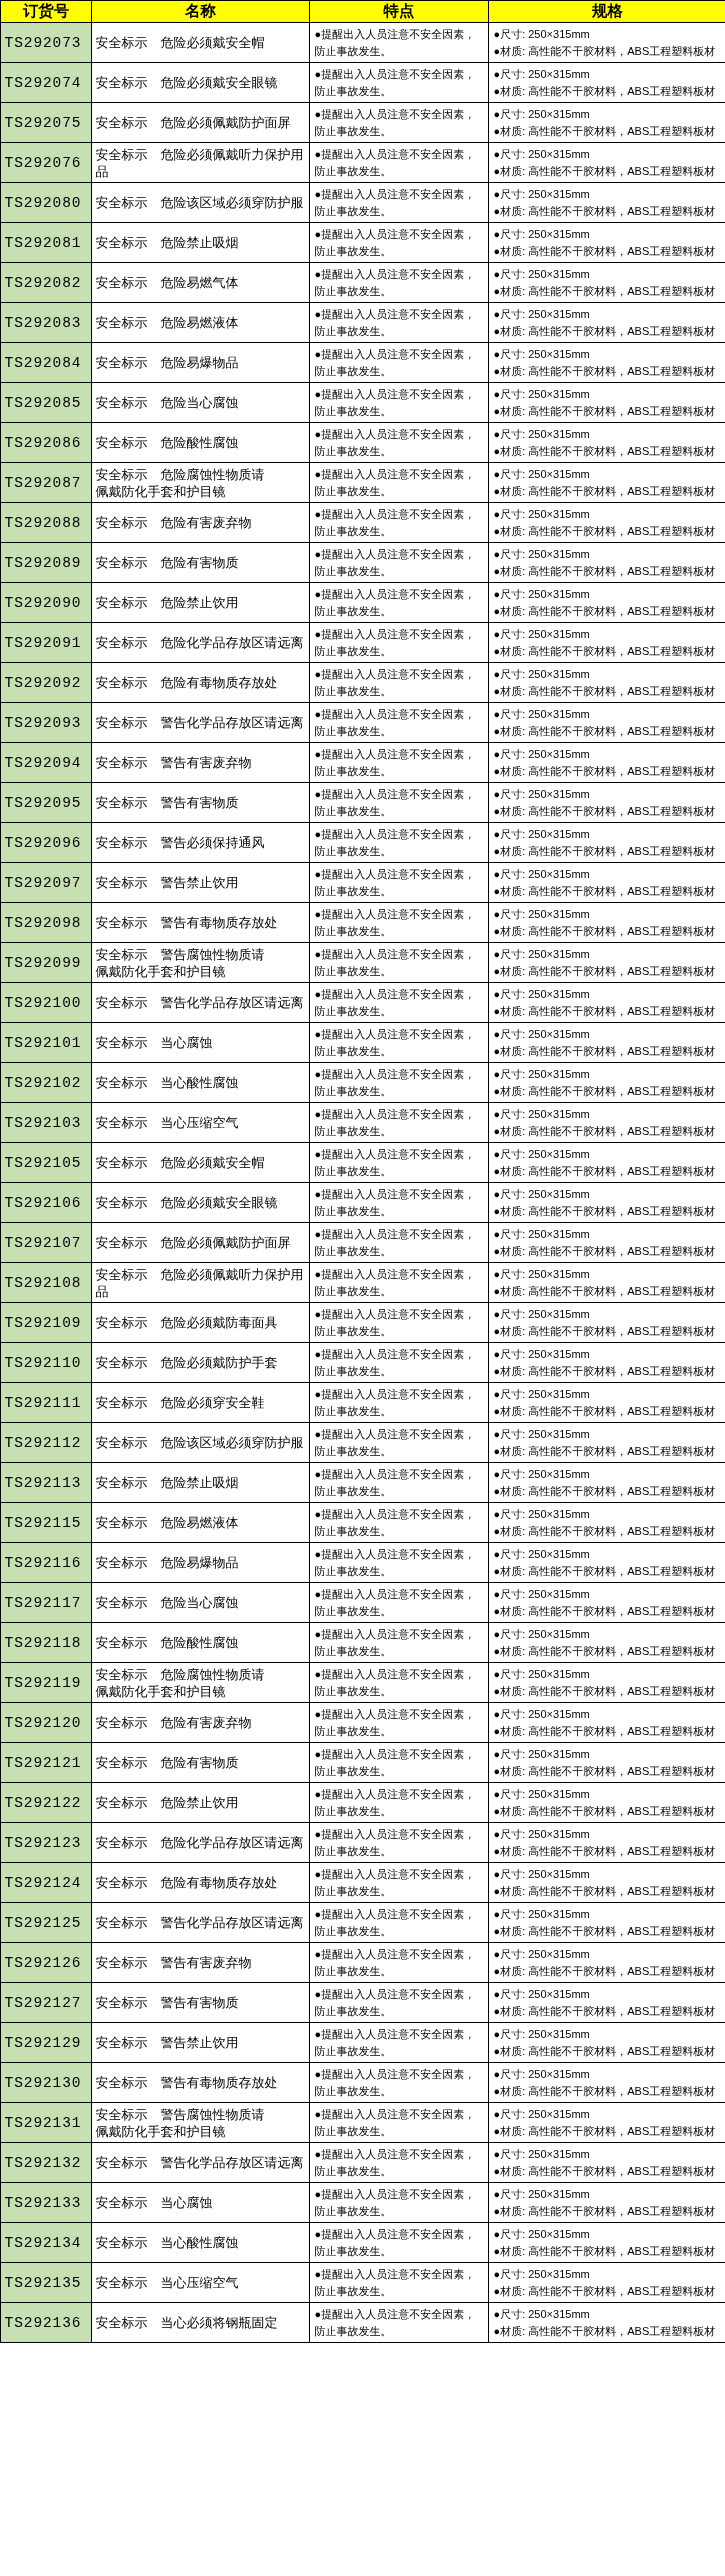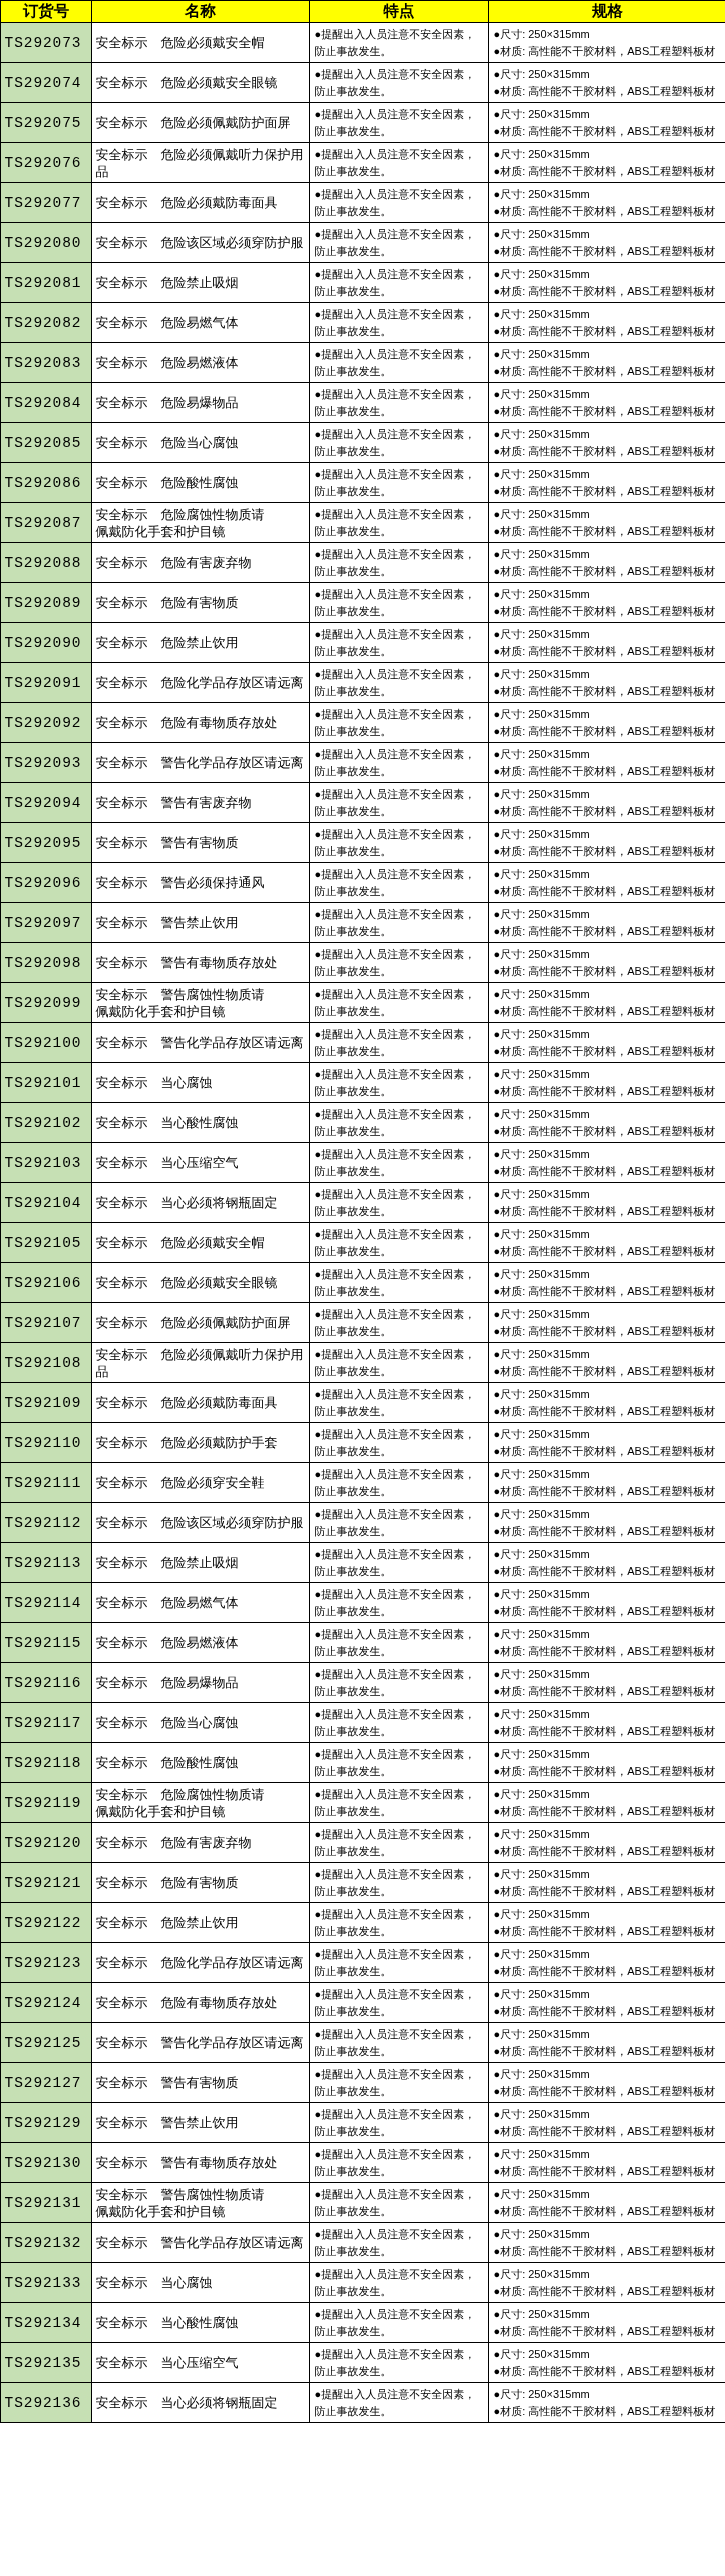--- a/index.html
+++ b/index.html
@@ -109,30 +109,20 @@
     <td class="c-name">安全标示　危险必须佩戴听力保护用
 品</td>
     <td class="c-feat">●提醒出入人员注意不安全因素，
 防止事故发生。</td>
     <td class="c-spec">
       <div>●尺寸: 250×315mm</div>
       <div>●材质: 高性能不干胶材料，ABS工程塑料板材</div>
     </td>
   </tr>
       <tr>
-    <td class="c-id">TS292077</td>
-    <td class="c-name">安全标示　危险必须戴防毒面具</td>
-    <td class="c-feat">●提醒出入人员注意不安全因素，
-防止事故发生。</td>
-    <td class="c-spec">
-      <div>●尺寸: 250×315mm</div>
-      <div>●材质: 高性能不干胶材料，ABS工程塑料板材</div>
-    </td>
-  </tr>
-      <tr>
     <td class="c-id">TS292080</td>
     <td class="c-name">安全标示　危险该区域必须穿防护服</td>
     <td class="c-feat">●提醒出入人员注意不安全因素，
 防止事故发生。</td>
     <td class="c-spec">
       <div>●尺寸: 250×315mm</div>
       <div>●材质: 高性能不干胶材料，ABS工程塑料板材</div>
     </td>
   </tr>
       <tr>
@@ -361,30 +351,20 @@
     <td class="c-id">TS292103</td>
     <td class="c-name">安全标示　当心压缩空气</td>
     <td class="c-feat">●提醒出入人员注意不安全因素，
 防止事故发生。</td>
     <td class="c-spec">
       <div>●尺寸: 250×315mm</div>
       <div>●材质: 高性能不干胶材料，ABS工程塑料板材</div>
     </td>
   </tr>
       <tr>
-    <td class="c-id">TS292104</td>
-    <td class="c-name">安全标示　当心必须将钢瓶固定</td>
-    <td class="c-feat">●提醒出入人员注意不安全因素，
-防止事故发生。</td>
-    <td class="c-spec">
-      <div>●尺寸: 250×315mm</div>
-      <div>●材质: 高性能不干胶材料，ABS工程塑料板材</div>
-    </td>
-  </tr>
-      <tr>
     <td class="c-id">TS292105</td>
     <td class="c-name">安全标示　危险必须戴安全帽</td>
     <td class="c-feat">●提醒出入人员注意不安全因素，
 防止事故发生。</td>
     <td class="c-spec">
       <div>●尺寸: 250×315mm</div>
       <div>●材质: 高性能不干胶材料，ABS工程塑料板材</div>
     </td>
   </tr>
       <tr>
@@ -462,30 +442,20 @@
     <td class="c-id">TS292113</td>
     <td class="c-name">安全标示　危险禁止吸烟</td>
     <td class="c-feat">●提醒出入人员注意不安全因素，
 防止事故发生。</td>
     <td class="c-spec">
       <div>●尺寸: 250×315mm</div>
       <div>●材质: 高性能不干胶材料，ABS工程塑料板材</div>
     </td>
   </tr>
       <tr>
-    <td class="c-id">TS292114</td>
-    <td class="c-name">安全标示　危险易燃气体</td>
-    <td class="c-feat">●提醒出入人员注意不安全因素，
-防止事故发生。</td>
-    <td class="c-spec">
-      <div>●尺寸: 250×315mm</div>
-      <div>●材质: 高性能不干胶材料，ABS工程塑料板材</div>
-    </td>
-  </tr>
-      <tr>
     <td class="c-id">TS292115</td>
     <td class="c-name">安全标示　危险易燃液体</td>
     <td class="c-feat">●提醒出入人员注意不安全因素，
 防止事故发生。</td>
     <td class="c-spec">
       <div>●尺寸: 250×315mm</div>
       <div>●材质: 高性能不干胶材料，ABS工程塑料板材</div>
     </td>
   </tr>
       <tr>
@@ -575,20 +545,30 @@
     <td class="c-feat">●提醒出入人员注意不安全因素，
 防止事故发生。</td>
     <td class="c-spec">
       <div>●尺寸: 250×315mm</div>
       <div>●材质: 高性能不干胶材料，ABS工程塑料板材</div>
     </td>
   </tr>
       <tr>
     <td class="c-id">TS292125</td>
     <td class="c-name">安全标示　警告化学品存放区请远离</td>
+    <td class="c-feat">●提醒出入人员注意不安全因素，
+防止事故发生。</td>
+    <td class="c-spec">
+      <div>●尺寸: 250×315mm</div>
+      <div>●材质: 高性能不干胶材料，ABS工程塑料板材</div>
+    </td>
+  </tr>
+      <tr>
+    <td class="c-id">TS292126</td>
+    <td class="c-name">安全标示　警告有害废弃物</td>
     <td class="c-feat">●提醒出入人员注意不安全因素，
 防止事故发生。</td>
     <td class="c-spec">
       <div>●尺寸: 250×315mm</div>
       <div>●材质: 高性能不干胶材料，ABS工程塑料板材</div>
     </td>
   </tr>
       <tr>
     <td class="c-id">TS292127</td>
     <td class="c-name">安全标示　警告有害物质</td>

